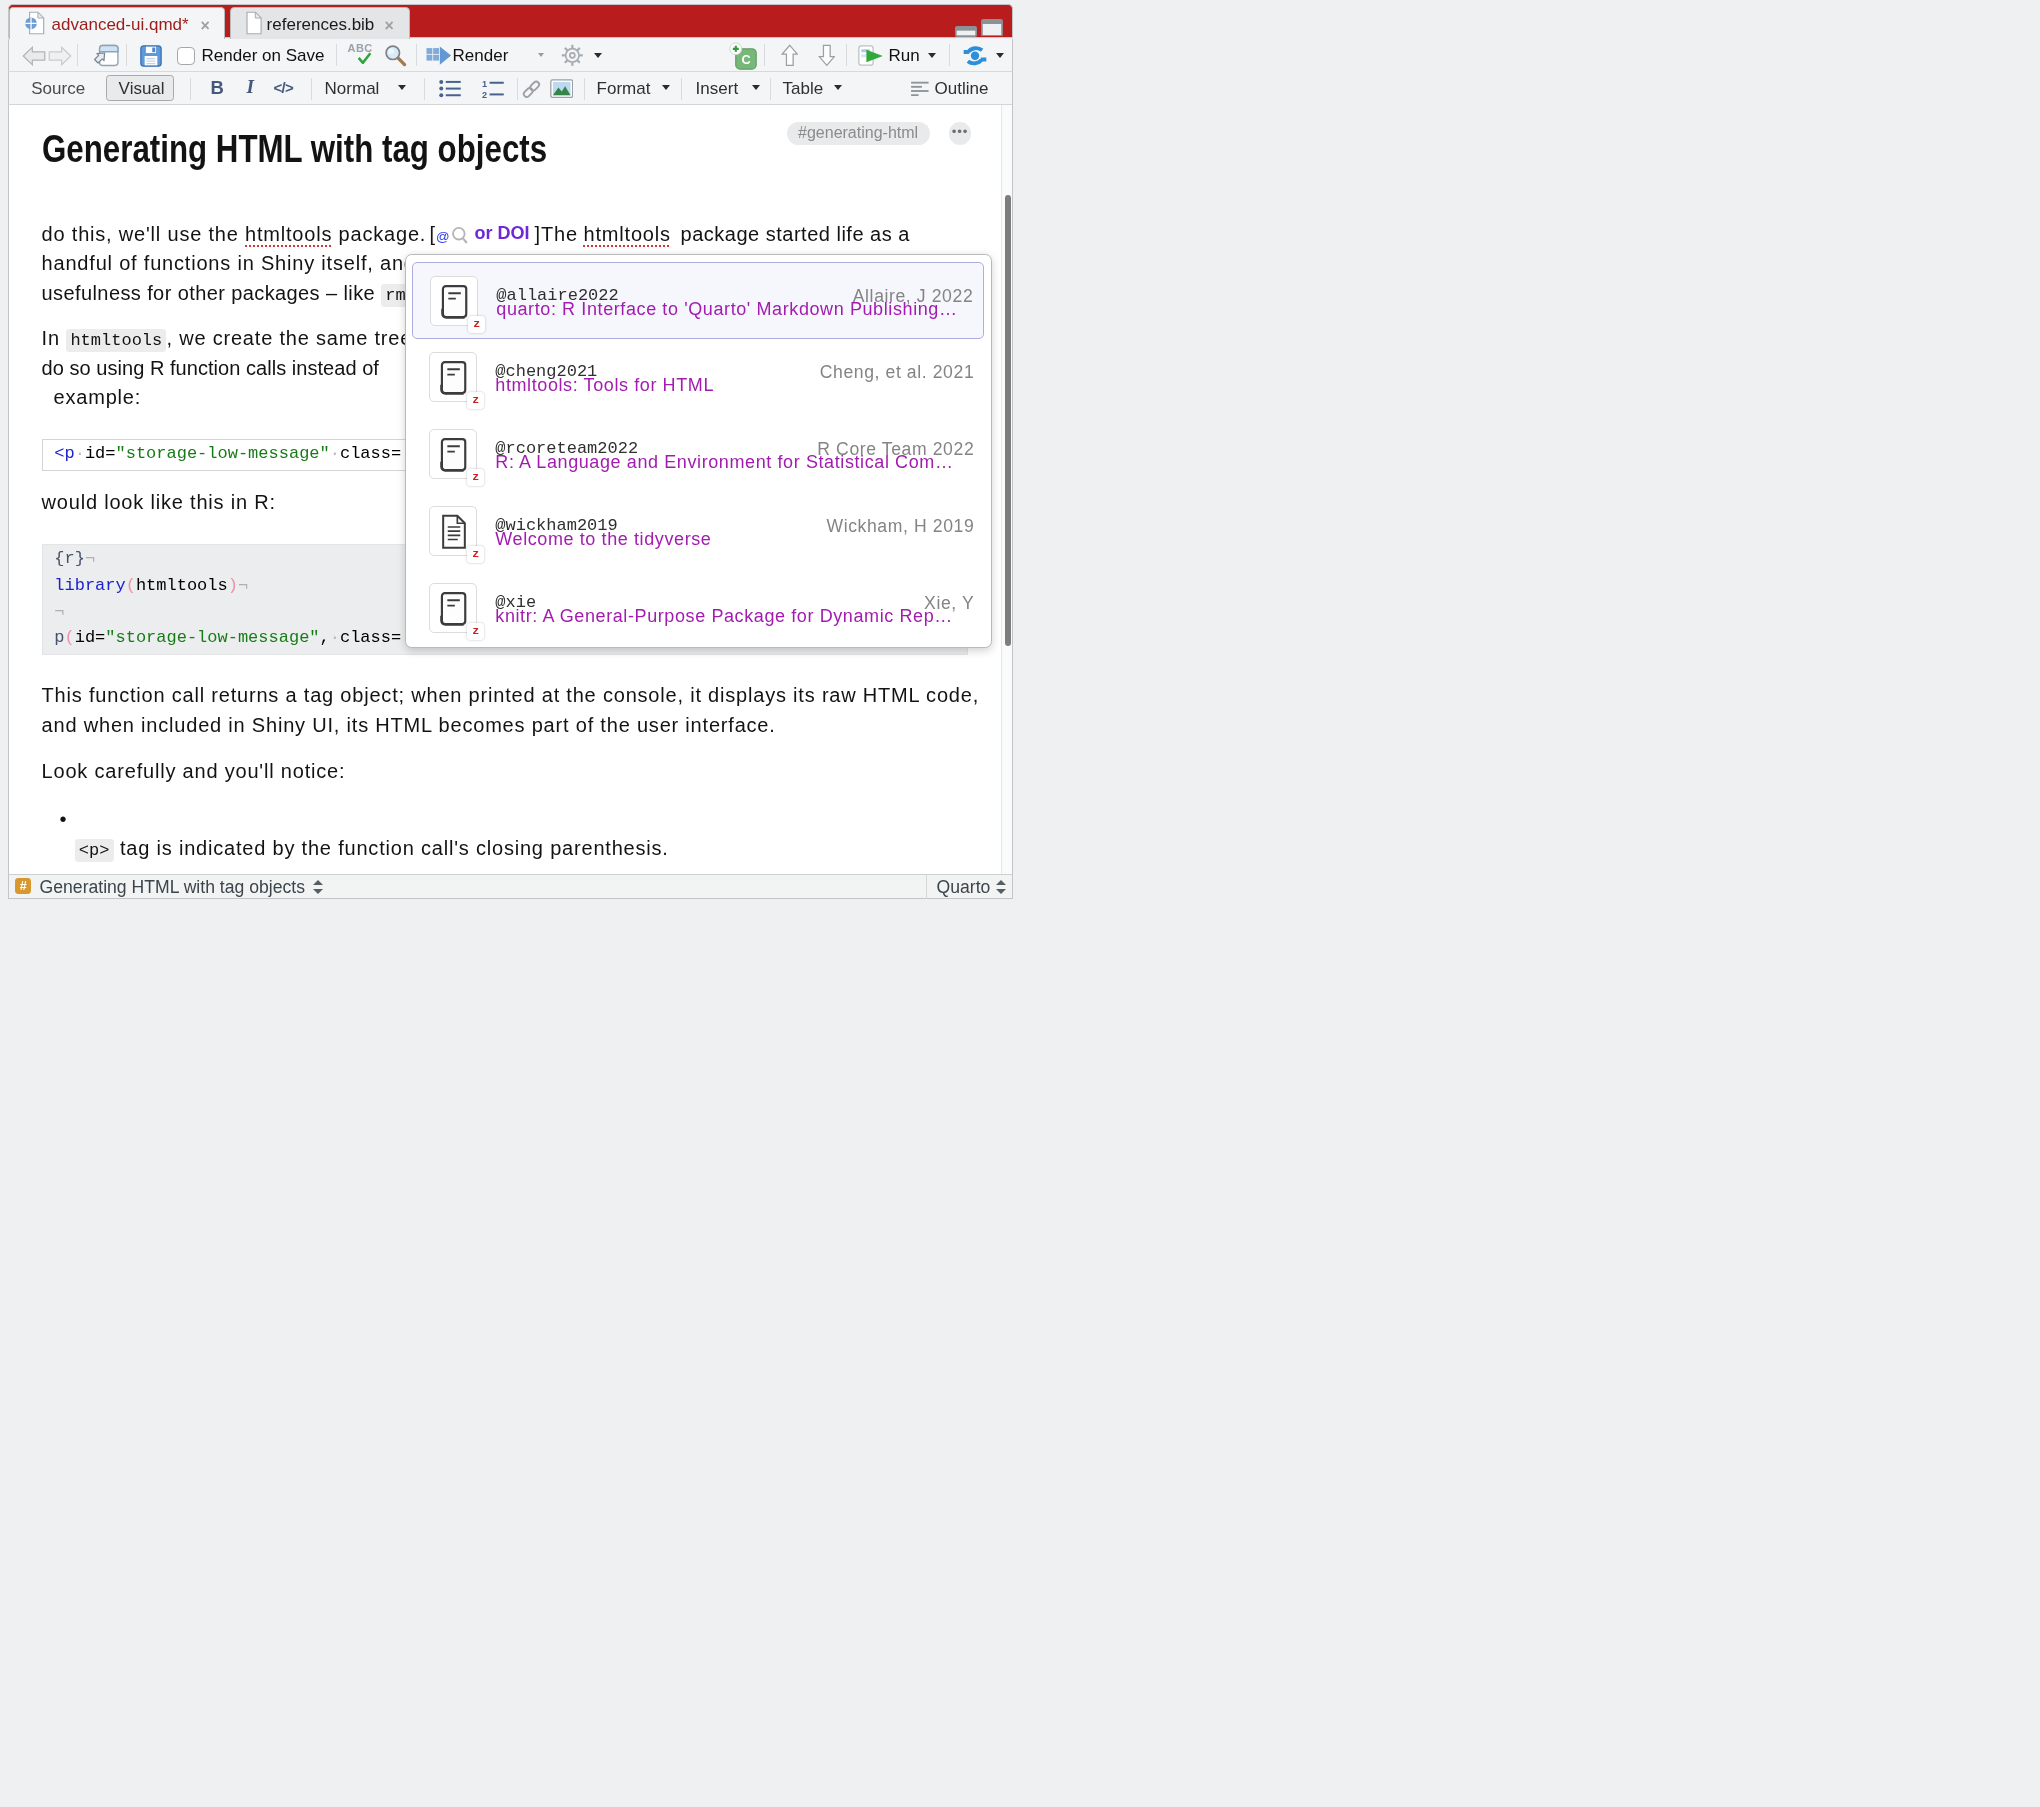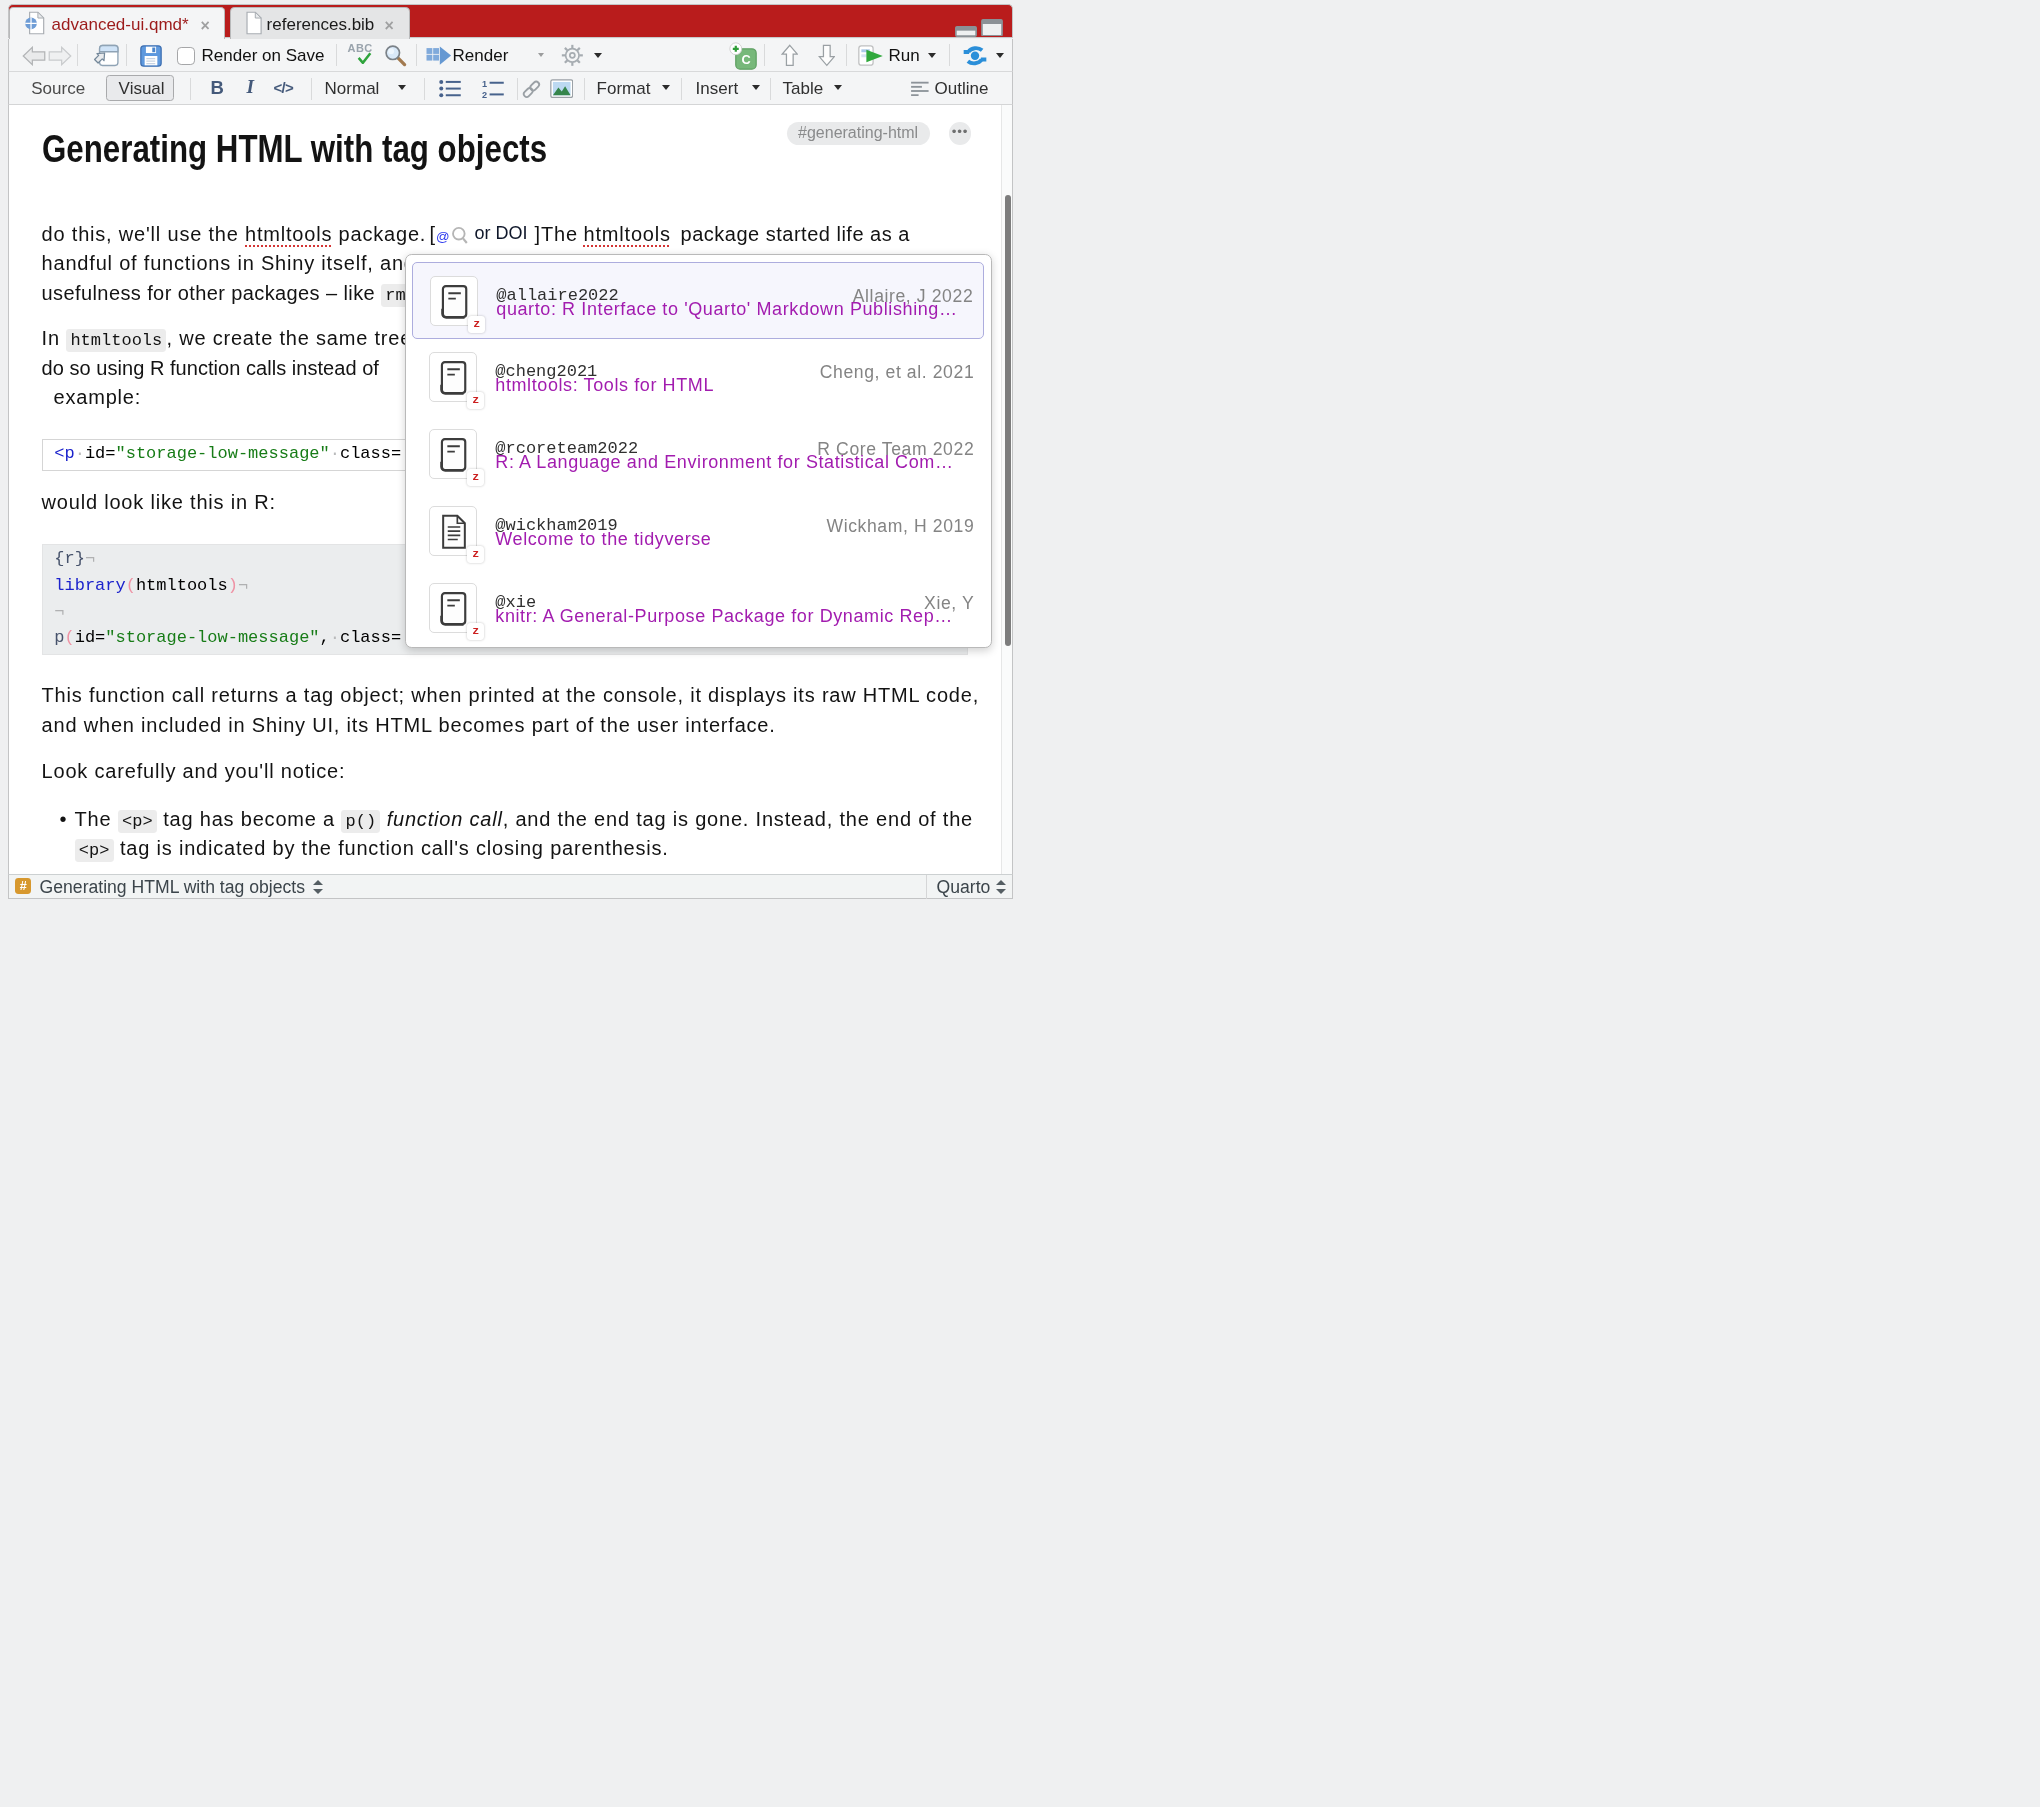--- a/index.html
+++ b/index.html
@@ -257,21 +257,21 @@
 </div>
 
 <div id="content" class="abs">
   <h1 class="btxt" style="left:33px; top:22px;">Generating HTML with tag objects</h1>
   <div id="hchip" class="abs nw">#generating-html</div>
   <div id="hdots" class="abs">•••</div>
 
   <div class="btxt" style="left:33px; top:118px;"><span>do this, we'll use the <span class="sp">htmltools</span> package.</span><span class="labs" style="left:388px;">[<span style="color:#2b38ee; font-size:13.4px;">@</span></span><svg class="labs" style="left:410px;top:4.2px;" width="17" height="18.5" viewBox="0 0 20 22">
         <circle cx="8" cy="8" r="6.9" stroke="#b5b5b5" stroke-width="2.2" fill="none"></circle>
         <line x1="13" y1="13.5" x2="17.5" y2="19" stroke="#b5b5b5" stroke-width="2.6"></line>
-      </svg><span class="labs" style="left:433px; color:#0f172a; font-size:18px; letter-spacing:0;">or DOI</span><span class="labs" style="left:493px;">]The</span><span class="labs sp" style="left:542px;">htmltools</span><span class="labs" style="left:639px; letter-spacing:0.5px;">package started life as a</span></div>
+      </svg><span class="labs" style="left:433px; color:#6d28d9; font-size:18px; letter-spacing:0;font-weight:bold;">or DOI</span><span class="labs" style="left:493px;">]The</span><span class="labs sp" style="left:542px;">htmltools</span><span class="labs" style="left:639px; letter-spacing:0.5px;">package started life as a</span></div>
   <div class="btxt" style="left:33px; top:147px;">handful of functions in Shiny itself, and</div>
   <div class="btxt" style="left:33px; top:177px; letter-spacing:0.4px;">usefulness for other packages – like <span class="chip">rma</span></div>
 
   <div class="btxt" style="left:33px; top:222px;">In <span class="chip">htmltools</span>, we create the same trees</div>
   <div class="btxt" style="left:33px; top:252px; letter-spacing:0.04px;">do so using R function calls instead of</div>
   <div class="btxt" style="left:45px; top:281px;">example:</div>
 
   <div id="cb1" class="codeblock">
       <div class="cline" style="top:4.2px;"><span class="blue">&lt;p</span><span class="gdot">·</span>id=<span class="green">"storage-low-message"</span><span class="gdot">·</span>class=</div>
     </div>
@@ -284,21 +284,20 @@
     <div class="cline" style="top:57px;"><span class="gpil">¬</span></div>
     <div class="cline" style="top:83px;"><span class="slate">p</span><span class="pink">(</span>id=<span class="green">"storage-low-message"</span>,<span class="gdot">·</span>class=</div>
   </div>
 
   <div class="btxt" style="left:33px; top:579px;">This function call returns a tag object; when printed at the console, it displays its raw HTML code,</div>
   <div class="btxt" style="left:33px; top:609px;">and when included in Shiny UI, its HTML becomes part of the user interface.</div>
 
   <div class="btxt" style="left:33px; top:655px;">Look carefully and you'll notice:</div>
 
   <div class="btxt" style="left:51px; top:703px;">•</div>
-  <div class="btxt" style="left:66px; top:703px;">The <span class="chip">&lt;p&gt;</span> tag has become a <span class="chip">p()</span> <i>function call</i>, and the end tag is gone. Instead, the end of the</div>
   <div class="btxt" style="left:66px; top:732px;"><span class="chip">&lt;p&gt;</span> tag is indicated by the function call's closing parenthesis.</div>
 
   <div id="sbtrack" class="abs"></div>
   <div id="sbthumb" class="abs"></div>
 
   <div id="popup" class="abs">
     <div class="pitem hl" style="top:6.7px;">
       <div class="picon"><svg width="48" height="50" viewBox="0 0 57 60">
             <path d="M14 38 v6 a4 4 0 0 0 4 4 h22" stroke="#3a3a3a" stroke-width="4" fill="none"></path>
             <rect x="14" y="11" width="28" height="37" rx="3.5" fill="#fdfdfd" stroke="#3c3c3c" stroke-width="2.6"></rect>

